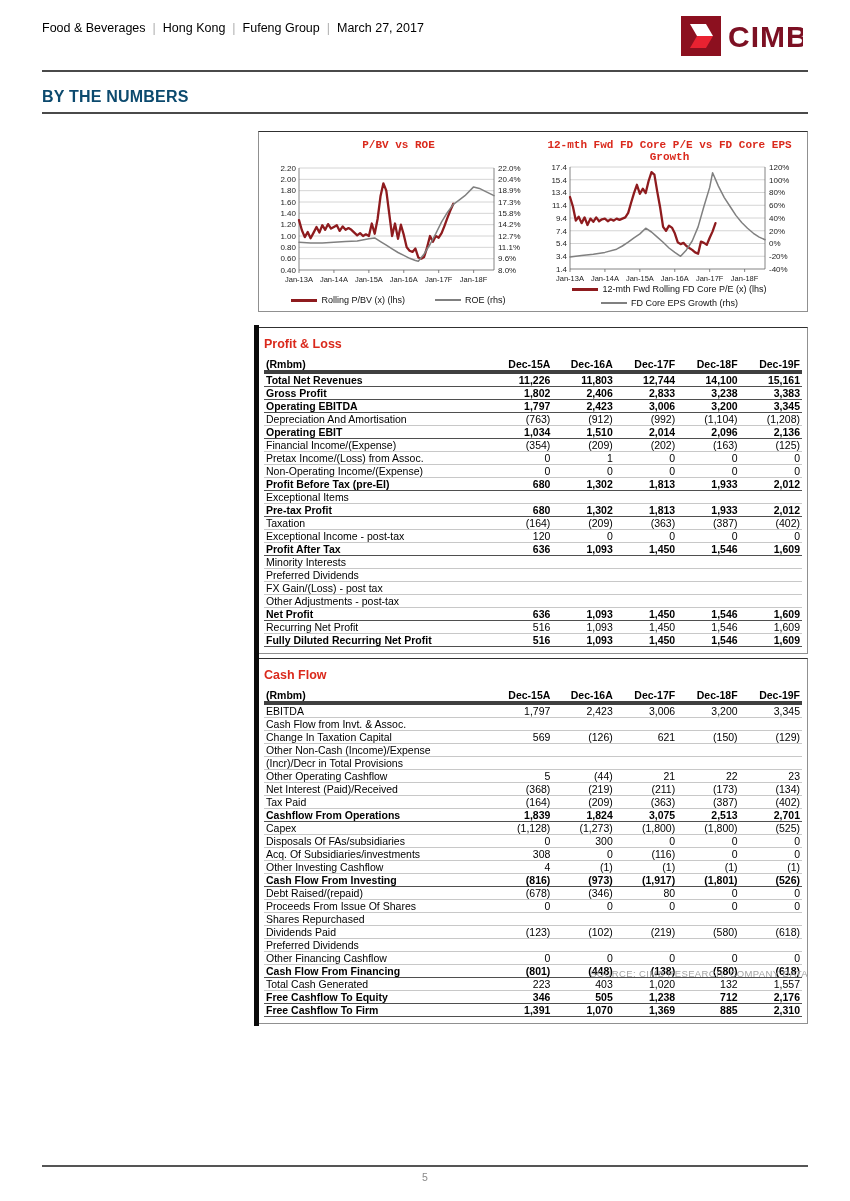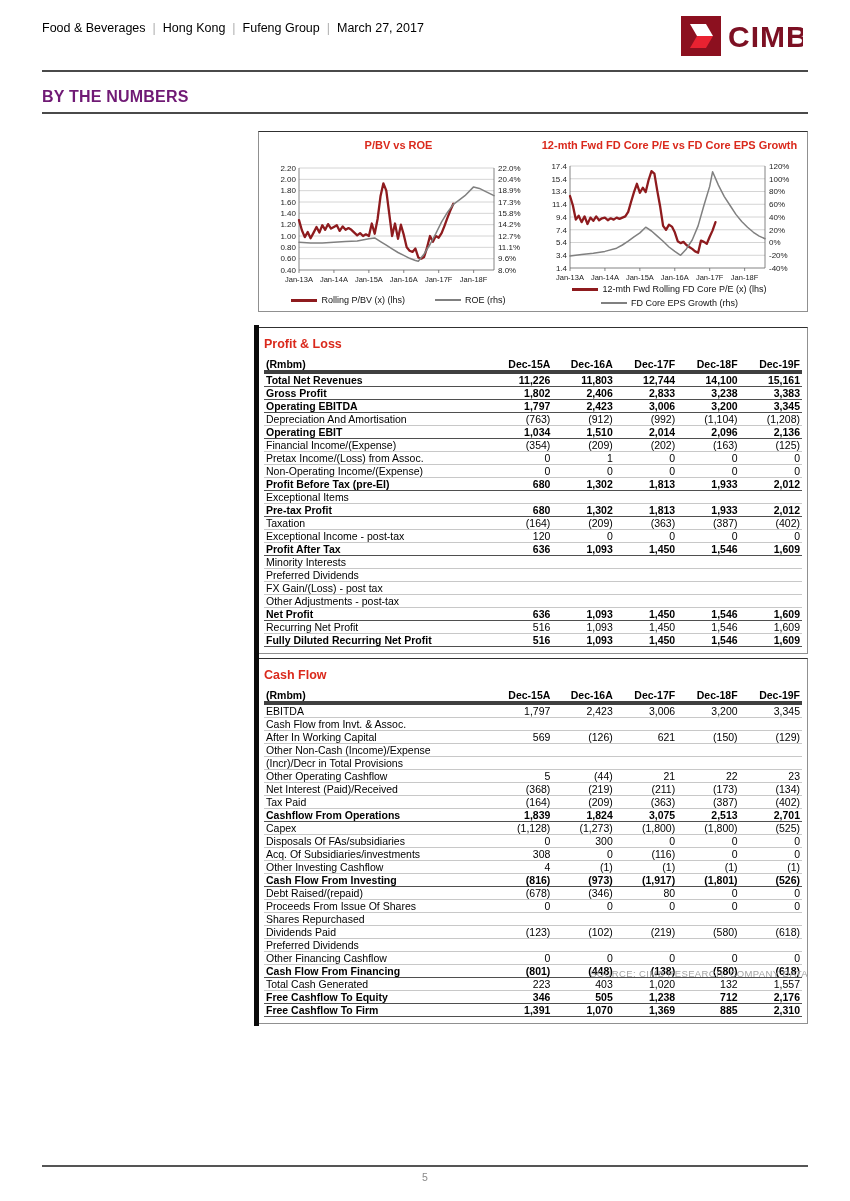--- a/index.html
+++ b/index.html
@@ -9,28 +9,28 @@
   .top-header { position: absolute; left: 42px; top: 21px; font-size: 12.5px; color: #000; white-space: nowrap; }
   .top-header .sep { color: #b0b0b0; margin: 0 7px; font-weight: 400; }
 
   .logo { position: absolute; right: 47px; top: 15px; text-align: right; }
 
   .rule { position: absolute; left: 42px; width: 766px; height: 2px; background: #4a4a4a; }
   .rule1 { top: 70px; }
   .rule2 { top: 112px; }
   .rule-footer { top: 1165px; background: #555; }
 
-  .section-title { position: absolute; left: 42px; top: 88px; font-size: 16px; font-weight: bold; color: #701a75; letter-spacing: 0.2px; }
+  .section-title { position: absolute; left: 42px; top: 88px; font-size: 16px; font-weight: bold; color: #0c4a6e; letter-spacing: 0.2px; }
 
   .panel { position: absolute; left: 258px; width: 550px; background: #fff; border: 1px solid #909090; border-top-color: #303030; }
   .panel::before { content: ""; position: absolute; left: -5px; top: -3px; width: 5px; height: calc(100% + 6px); background: #0a0a0a; }
 
   .charts-panel { top: 131px; height: 181px; display: flex; padding: 5px 2px 2px 4px; overflow: hidden; }
   .chart { flex: 1; display: flex; flex-direction: column; align-items: center; }
-  .chart-title { height: 25px; margin-top: 2px; font-size: 11px; line-height: 12px; font-weight: bold; color: #da291c; text-align: center; max-width: 262px; }
+  .chart-title { height: 25px; margin-top: 2px; font-size: 11px; line-height: 12px; font-weight: bold; color: #da291c; text-align: center; max-width: 262px; font-family: Liberation Mono, monospace; }
   .legend { width: 100%; display: flex; flex-wrap: wrap; justify-content: center; column-gap: 30px; row-gap: 2px; margin-top: 2px; font-size: 9px; color: #111; }
   .legend-item { display: flex; align-items: center; gap: 4px; line-height: 12px; }
   .swatch { display: inline-block; width: 26px; }
 
   .fin-panel .fin-title { padding: 9px 0 7px 5px; font-size: 12.5px; font-weight: bold; color: #da291c; }
   .fin-table { width: calc(100% - 10px); margin: 0 5px 6px 5px; border-collapse: collapse; font-size: 10.5px; color: #000; }
   .fin-table th, .fin-table td { padding: 0 2px; height: 12.9px; line-height: 12px; white-space: nowrap; }
   .fin-table thead th { text-align: right; font-weight: bold; border-bottom: 4px solid #404040; }
   .fin-table thead th.lbl { text-align: left; }
   .fin-table tbody td { text-align: right; border-bottom: 1px solid #c8c8c8; }
@@ -415,21 +415,21 @@
           </tr>
           <tr>
             <td class="lbl">Cash Flow from Invt. &amp; Assoc.</td>
             <td></td>
             <td></td>
             <td></td>
             <td></td>
             <td></td>
           </tr>
           <tr>
-            <td class="lbl">After In Working Capital</td>
+            <td class="lbl">Change In Taxation Capital</td>
             <td>569</td>
             <td>(126)</td>
             <td>621</td>
             <td>(150)</td>
             <td>(129)</td>
           </tr>
           <tr>
             <td class="lbl">Other Non-Cash (Income)/Expense</td>
             <td></td>
             <td></td>

